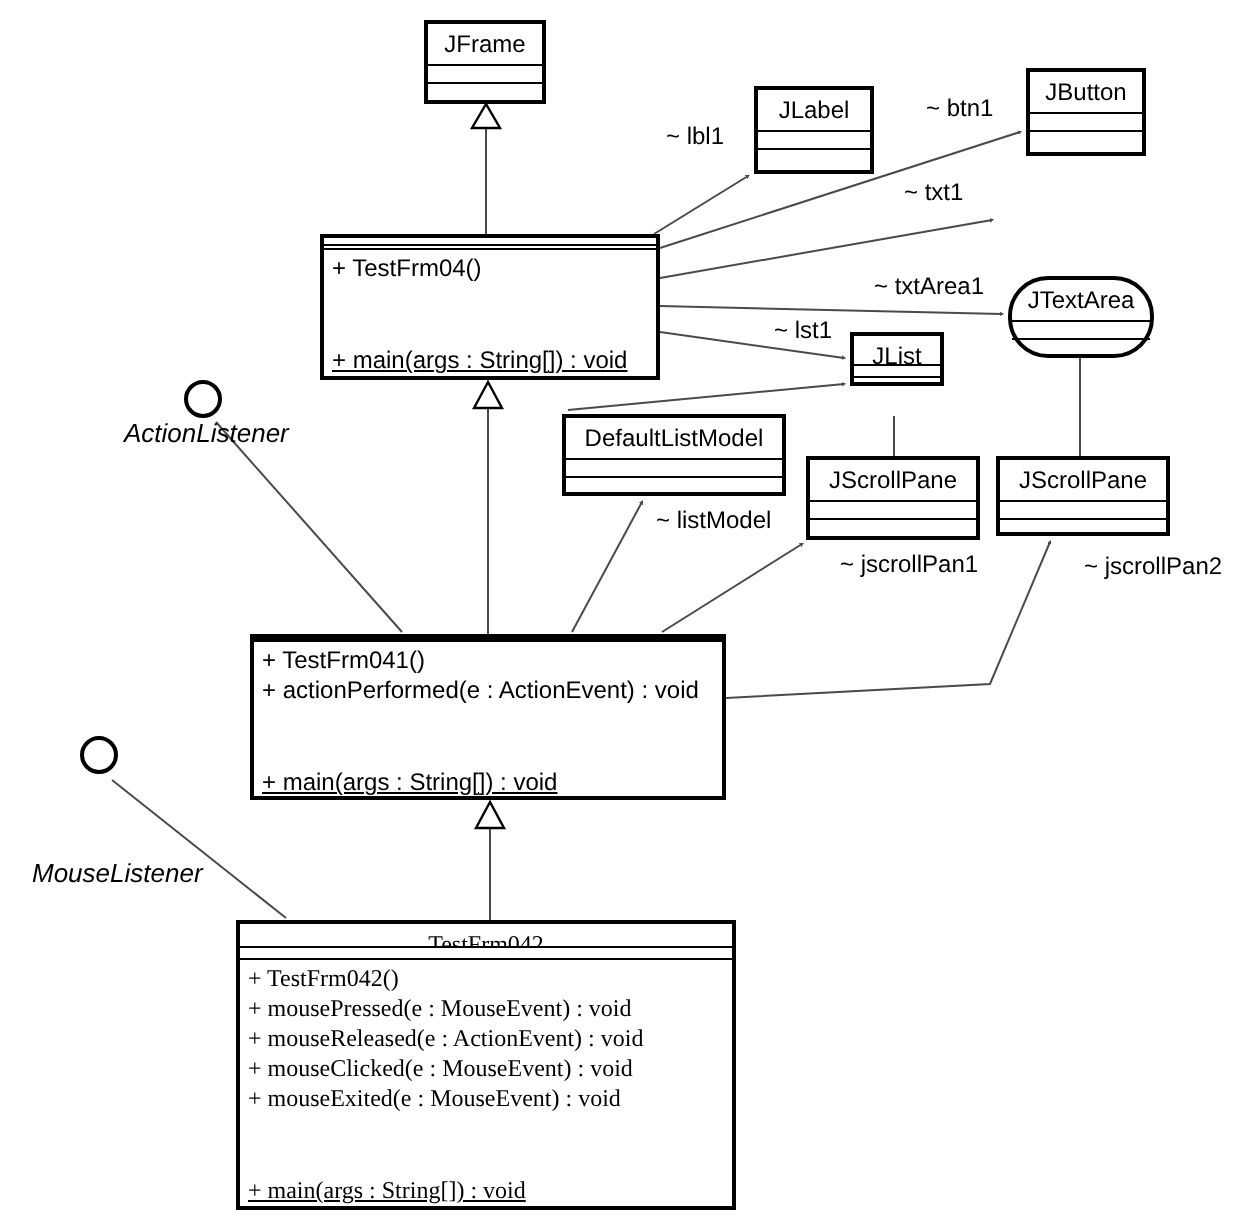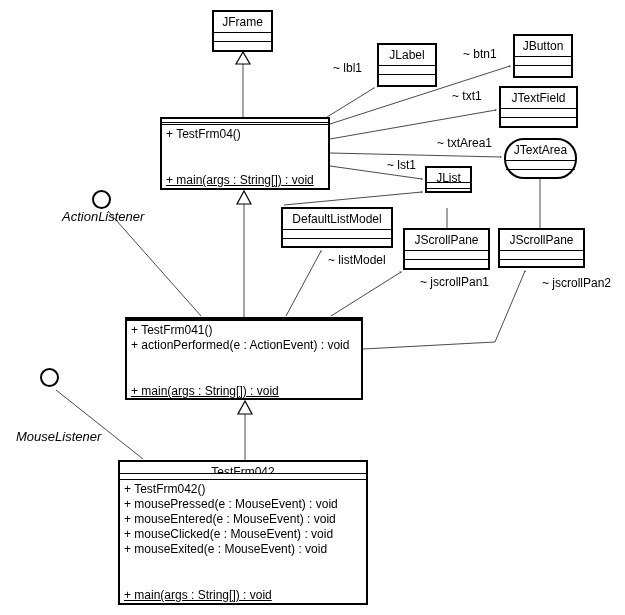--- a/index.html
+++ b/index.html
@@ -94,25 +94,20 @@
     <div class="uml-attrs"></div>
     <div class="uml-methods"></div>
   </div>
 
   <div class="uml-class" style="left:513px;top:34px;width:60px;height:44px;">
     <div class="uml-title">JButton</div>
     <div class="uml-attrs"></div>
     <div class="uml-methods"></div>
   </div>
 
-  <div class="uml-class" style="left:499px;top:86px;width:79px;height:42px;">
-    <div class="uml-title">JTextField</div>
-    <div class="uml-attrs"></div>
-    <div class="uml-methods"></div>
-  </div>
 
   <div class="uml-class" style="left:504px;top:138px;width:73px;height:41px;border-radius:20px;">
     <div class="uml-title">JTextArea</div>
     <div class="uml-attrs"></div>
     <div class="uml-methods"></div>
   </div>
 
   <div class="uml-class" style="left:425px;top:166px;width:47px;height:27px;">
     <div class="uml-title">JList</div>
     <div class="uml-attrs"></div>
@@ -140,27 +135,27 @@
   <div class="uml-class" style="left:125px;top:317px;width:238px;height:83px;">
     <div class="uml-title">TestFrm041</div>
     <div class="uml-attrs"></div>
     <div class="uml-methods">
       <div>+ TestFrm041()</div>
       <div>+ actionPerformed(e : ActionEvent) : void</div>
       <div class="static">+ main(args : String[]) : void</div>
     </div>
   </div>
 
-  <div class="uml-class" style="left:118px;top:460px;width:250px;height:145px;">
+  <div class="uml-class" style="left:118px;top:460px;width:250px;height:145px;font-family:Liberation Serif, serif;">
     <div class="uml-title">TestFrm042</div>
     <div class="uml-attrs"></div>
     <div class="uml-methods">
       <div>+ TestFrm042()</div>
       <div>+ mousePressed(e : MouseEvent) : void</div>
-      <div>+ mouseEntered(e : MouseEvent) : void</div>
+      <div>+ mouseReleased(e : ActionEvent) : void</div>
       <div>+ mouseClicked(e : MouseEvent) : void</div>
       <div>+ mouseExited(e : MouseEvent) : void</div>
       <div class="static">+ main(args : String[]) : void</div>
     </div>
   </div>
 
   <div class="lollipop" style="left:92px;top:190px;"></div>
   <div class="iface-label" style="left:62px;top:210px;">ActionListener</div>
 
   <div class="lollipop" style="left:40px;top:368px;"></div>

